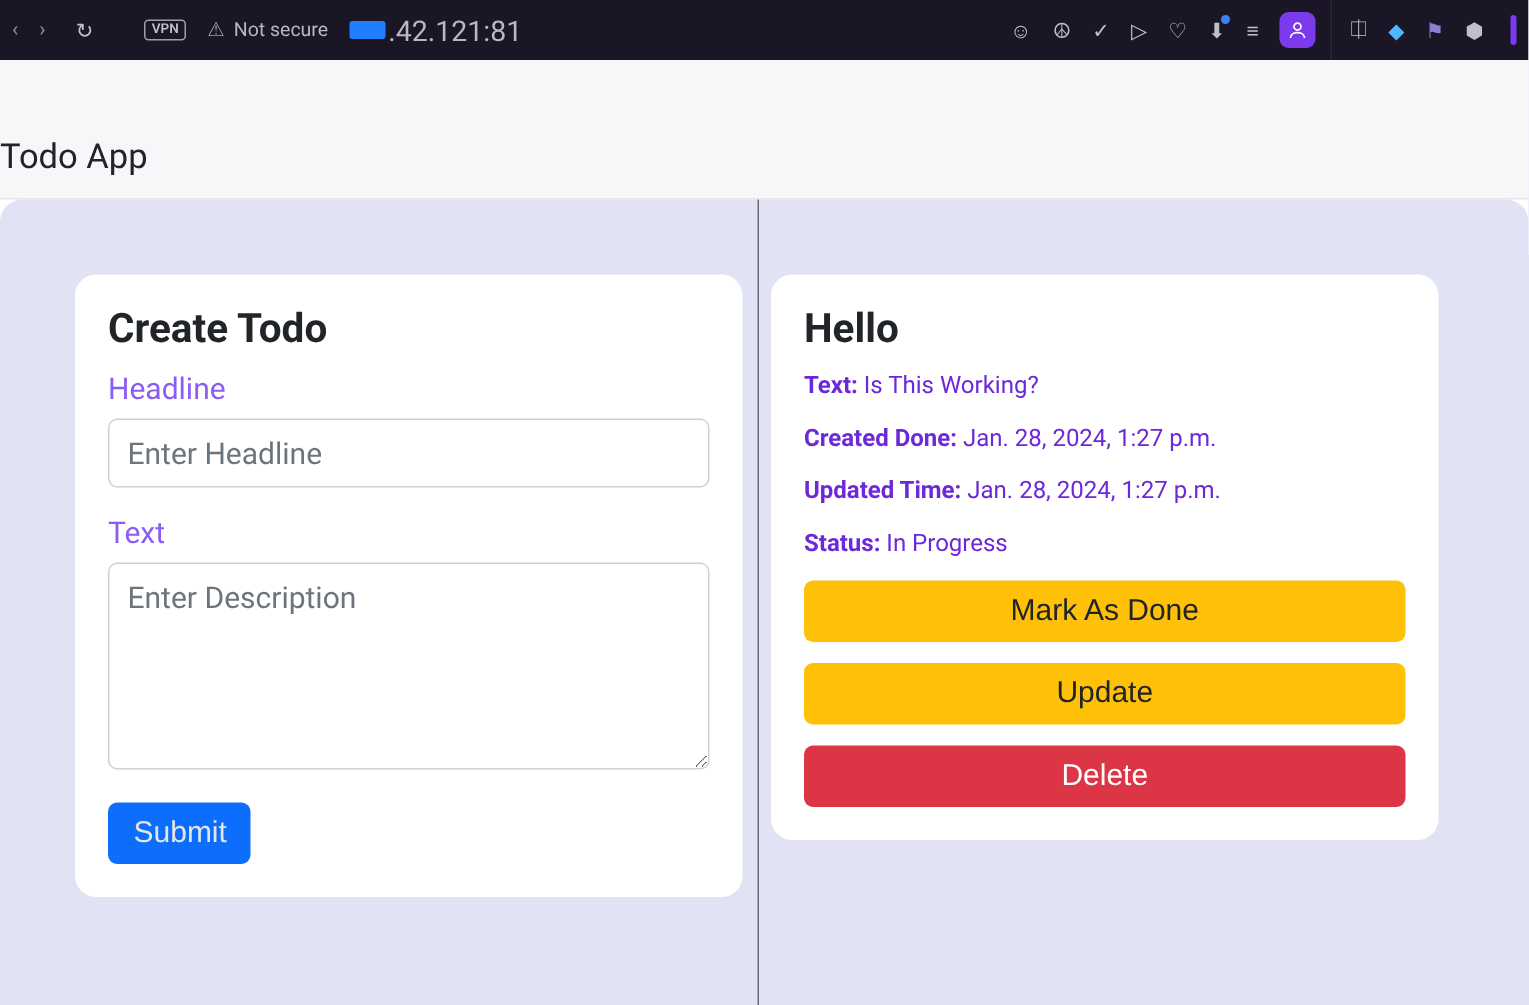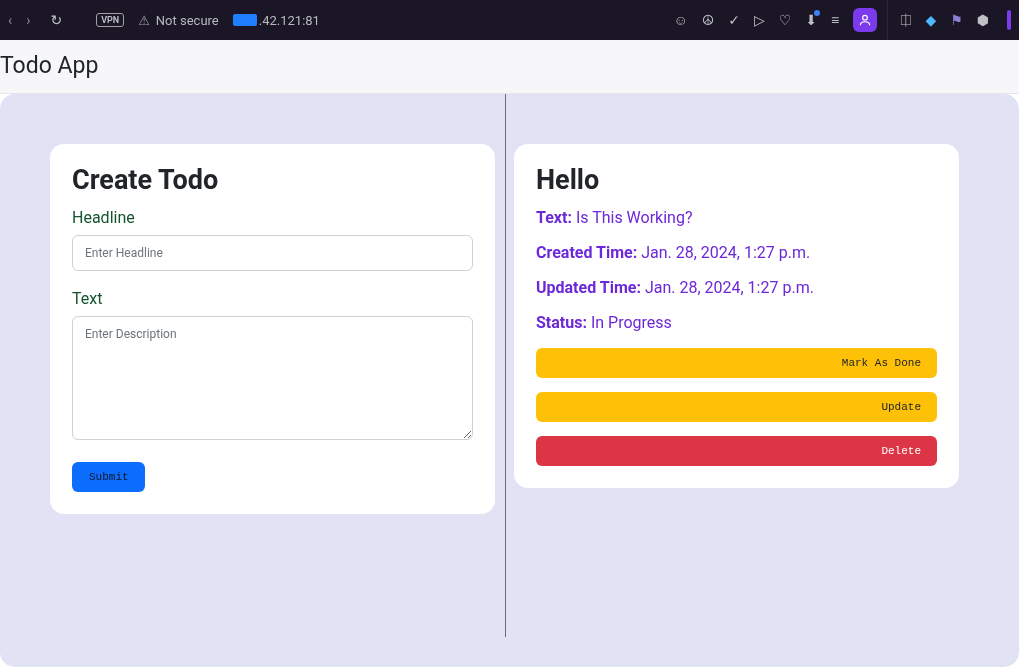--- a/index.html
+++ b/index.html
@@ -28,21 +28,21 @@
       border: 1px solid #a0a0a8;
       border-radius: 3px;
       font-size: 9px;
       font-weight: 600;
       padding: 1px 4px;
       color: #c0c0c8;
       margin-left: 24px;
     }
     .not-secure { display: flex; align-items: center; gap: 6px; margin-left: 4px; font-size: 13px; }
     .warning-icon { color: #a0a0a8; }
-    .address { font-size: 13px; margin-left: 4px; display: flex; align-items: center; gap: 2px; }
+    .address { font-size: 19px; margin-left: 4px; display: flex; align-items: center; gap: 2px; }
     .ip-prefix {
       background: #1f7fff;
       width: 24px;
       height: 12px;
       display: inline-block;
       border-radius: 2px;
     }
     .spacer { flex: 1; }
     .toolbar-icons { display: flex; align-items: center; gap: 14px; }
     .tb-icon { color: #c0c0c8; font-size: 14px; cursor: pointer; }
@@ -81,20 +81,21 @@
     
     .app-header {
       background: #f7f7f9;
       border-bottom: 1px solid #e6e6ea;
       padding: 12px 4px 14px 0;
     }
     .app-title {
       font-size: 23px;
       font-weight: 400;
       color: #212529;
+      margin-top: 39px;
     }
 
     
     .content {
       background: #e1e3f5;
       height: calc(670px - 40px - 57px);
       padding: 50px 60px 30px 50px;
       display: flex;
       gap: 0;
       position: relative;
@@ -118,48 +119,47 @@
     }
 
     .card-title {
       font-size: 27px;
       font-weight: 700;
       color: #212529;
       margin-bottom: 12px;
     }
 
     .form-label {
-      font-size: 16px;
-      color: #14532d;
+      font-size: 20px;
+      color: #8b5cf6;
       margin-bottom: 8px;
       display: block;
     }
     .form-input {
       width: 100%;
       border: 1px solid #d0d0d6;
       border-radius: 6px;
       padding: 10px 12px;
-      font-size: 12px;
+      font-size: 20px;
       color: #333;
       margin-bottom: 18px;
       font-family: inherit;
     }
     .form-input::placeholder { color: #6c757d; }
-    textarea.form-input { height: 124px; resize: both; }
+    textarea.form-input { height: 138px; resize: both; }
 
     .btn {
       border: none;
       border-radius: 6px;
       padding: 9px 16px;
-      font-size: 11px;
+      font-size: 20px;
       cursor: pointer;
-      font-family: Liberation Mono, monospace;
-      text-align: right;
-    }
-    .btn-primary { background: #0d6efd; color: #0f172a; padding-left: 17px; }
+      font-family: Liberation Sans, sans-serif;
+    }
+    .btn-primary { background: #0d6efd; color: #e5e5e5; padding-left: 17px; }
     .btn-warning { background: #ffc107; color: #212529; width: 100%; margin-bottom: 14px; }
     .btn-danger { background: #dc3545; color: #fff; width: 100%; }
 
     .info-line { font-size: 16px; margin-bottom: 16px; color: #6d28d9; }
     .info-label { font-weight: 700; }
   </style>
 </head>
 <body>
 
 <div class="browser-bar">
@@ -223,21 +223,21 @@
   <div class="col-right">
     <div class="card">
       <h2 class="card-title">Hello</h2>
 
       <p class="info-line">
         <span class="info-label">Text:</span>
         <span>Is This Working?</span>
       </p>
 
       <p class="info-line">
-        <span class="info-label">Created Time:</span>
+        <span class="info-label">Created Done:</span>
         <span>Jan. 28, 2024, 1:27 p.m.</span>
       </p>
 
       <p class="info-line">
         <span class="info-label">Updated Time:</span>
         <span>Jan. 28, 2024, 1:27 p.m.</span>
       </p>
 
       <p class="info-line">
         <span class="info-label">Status:</span>

